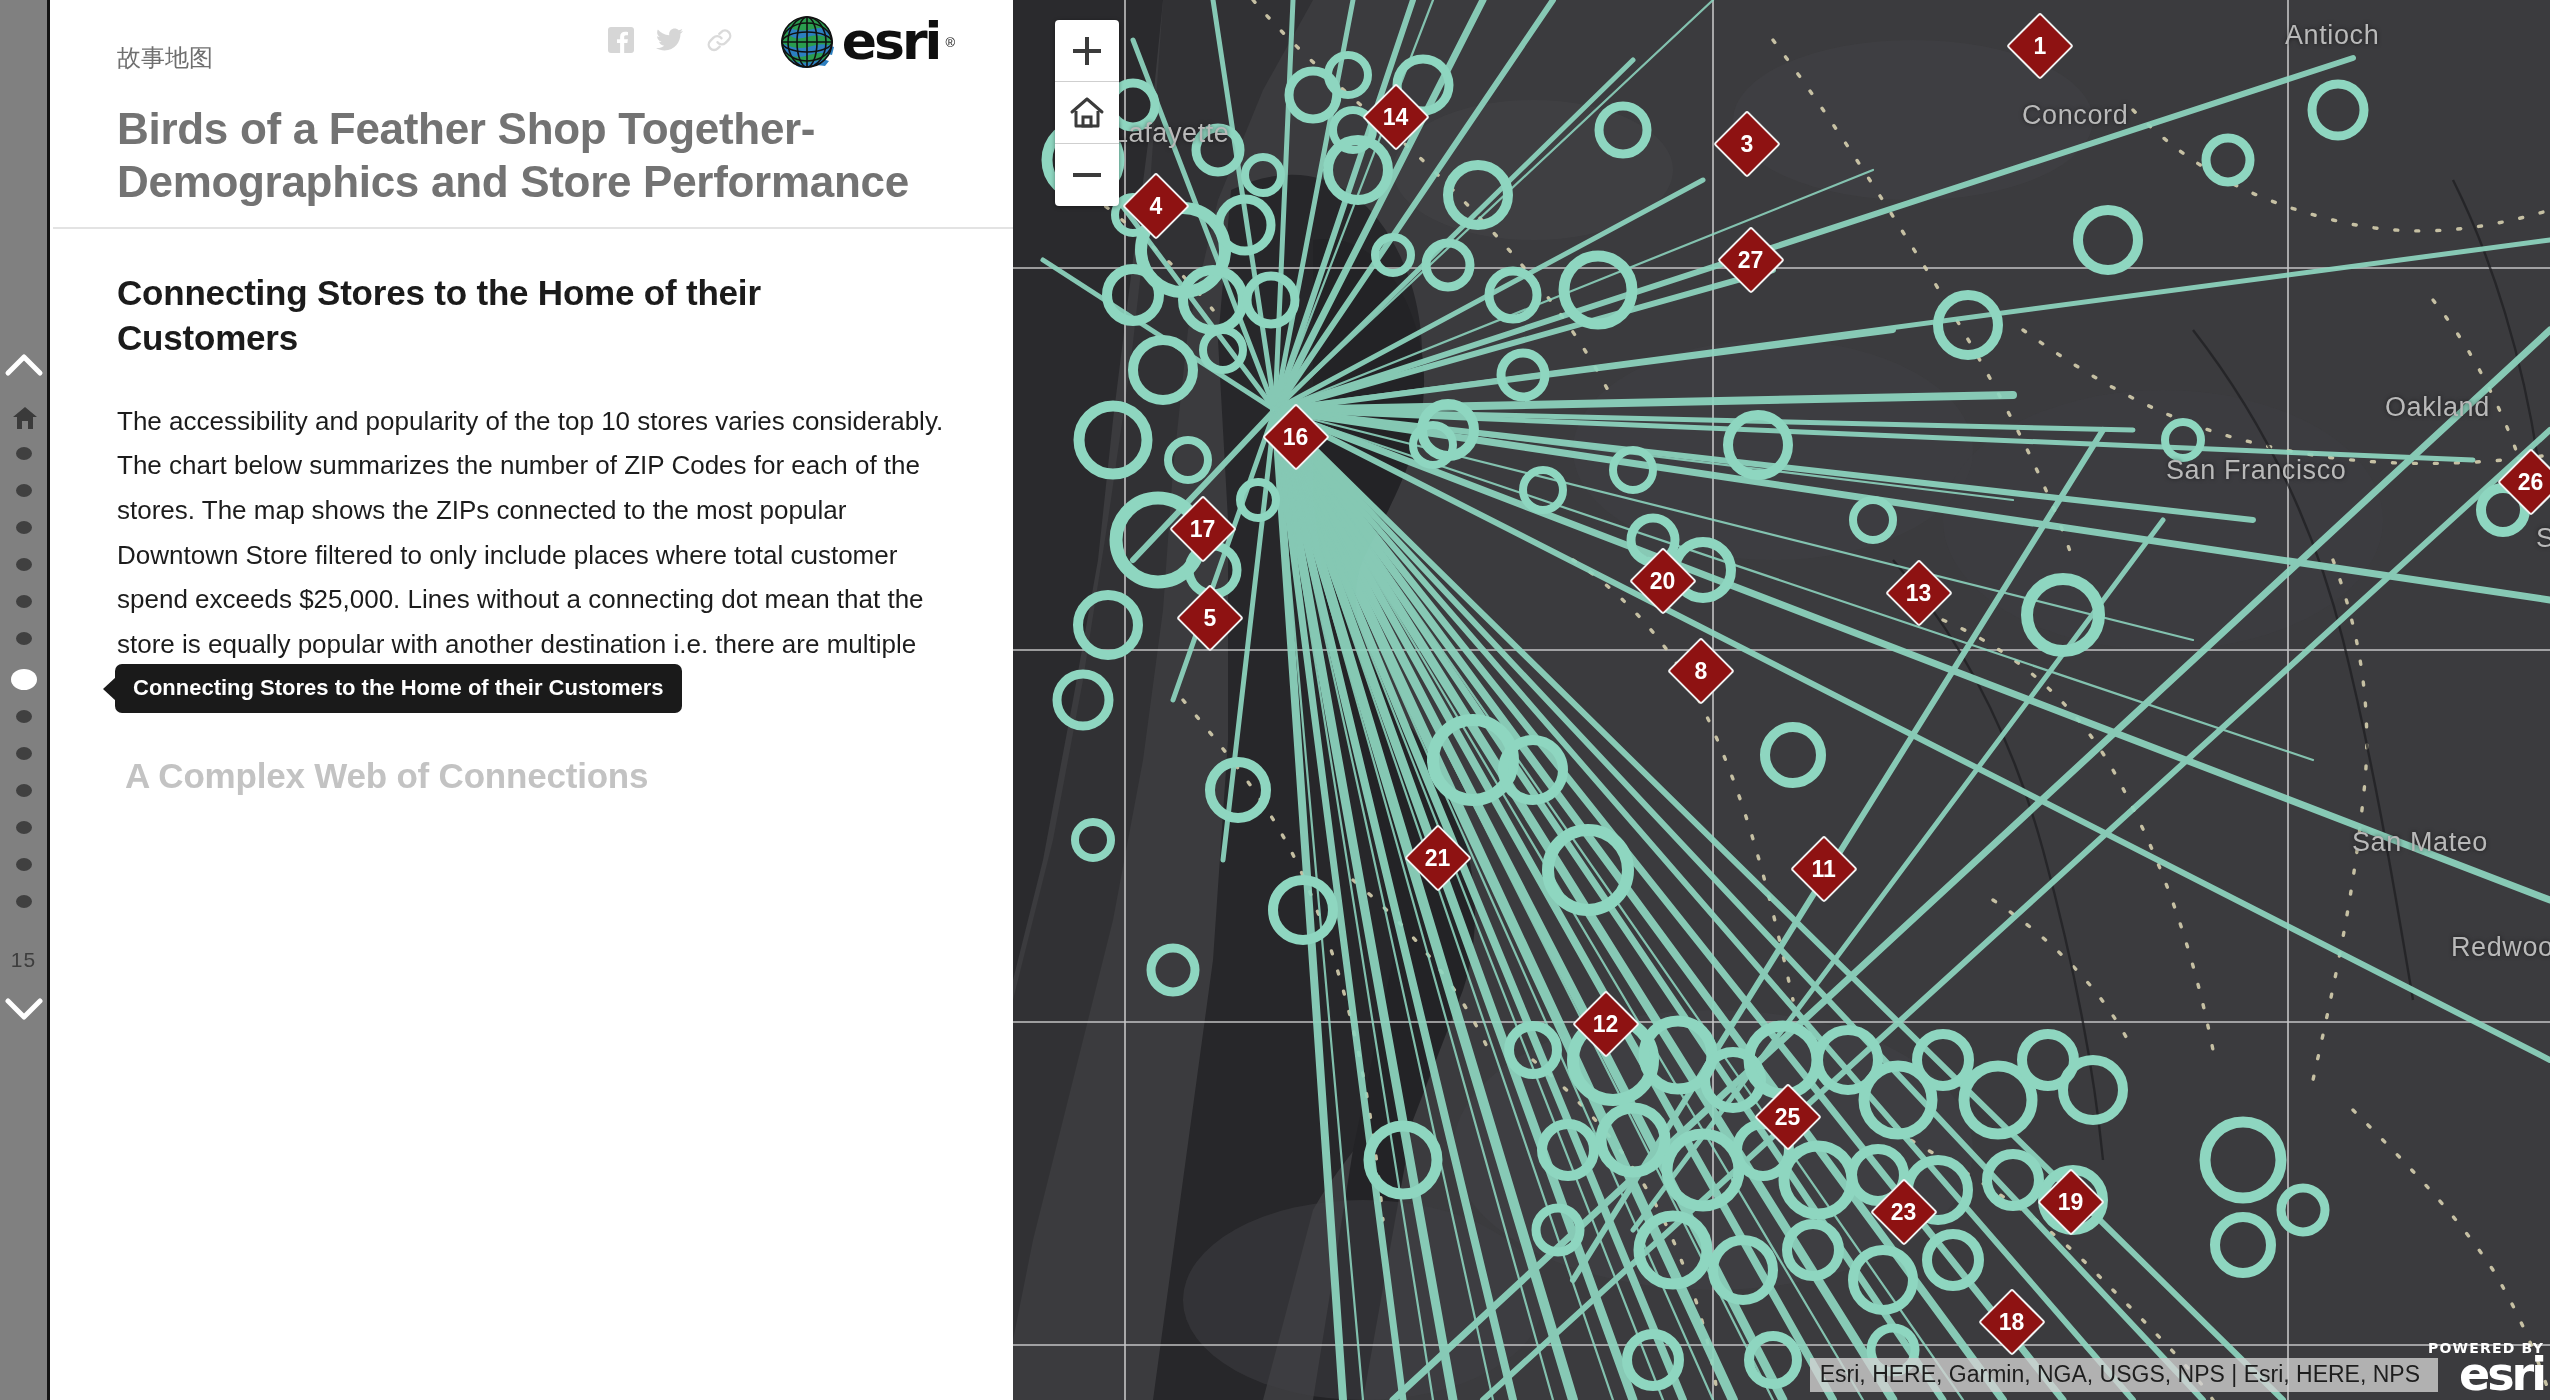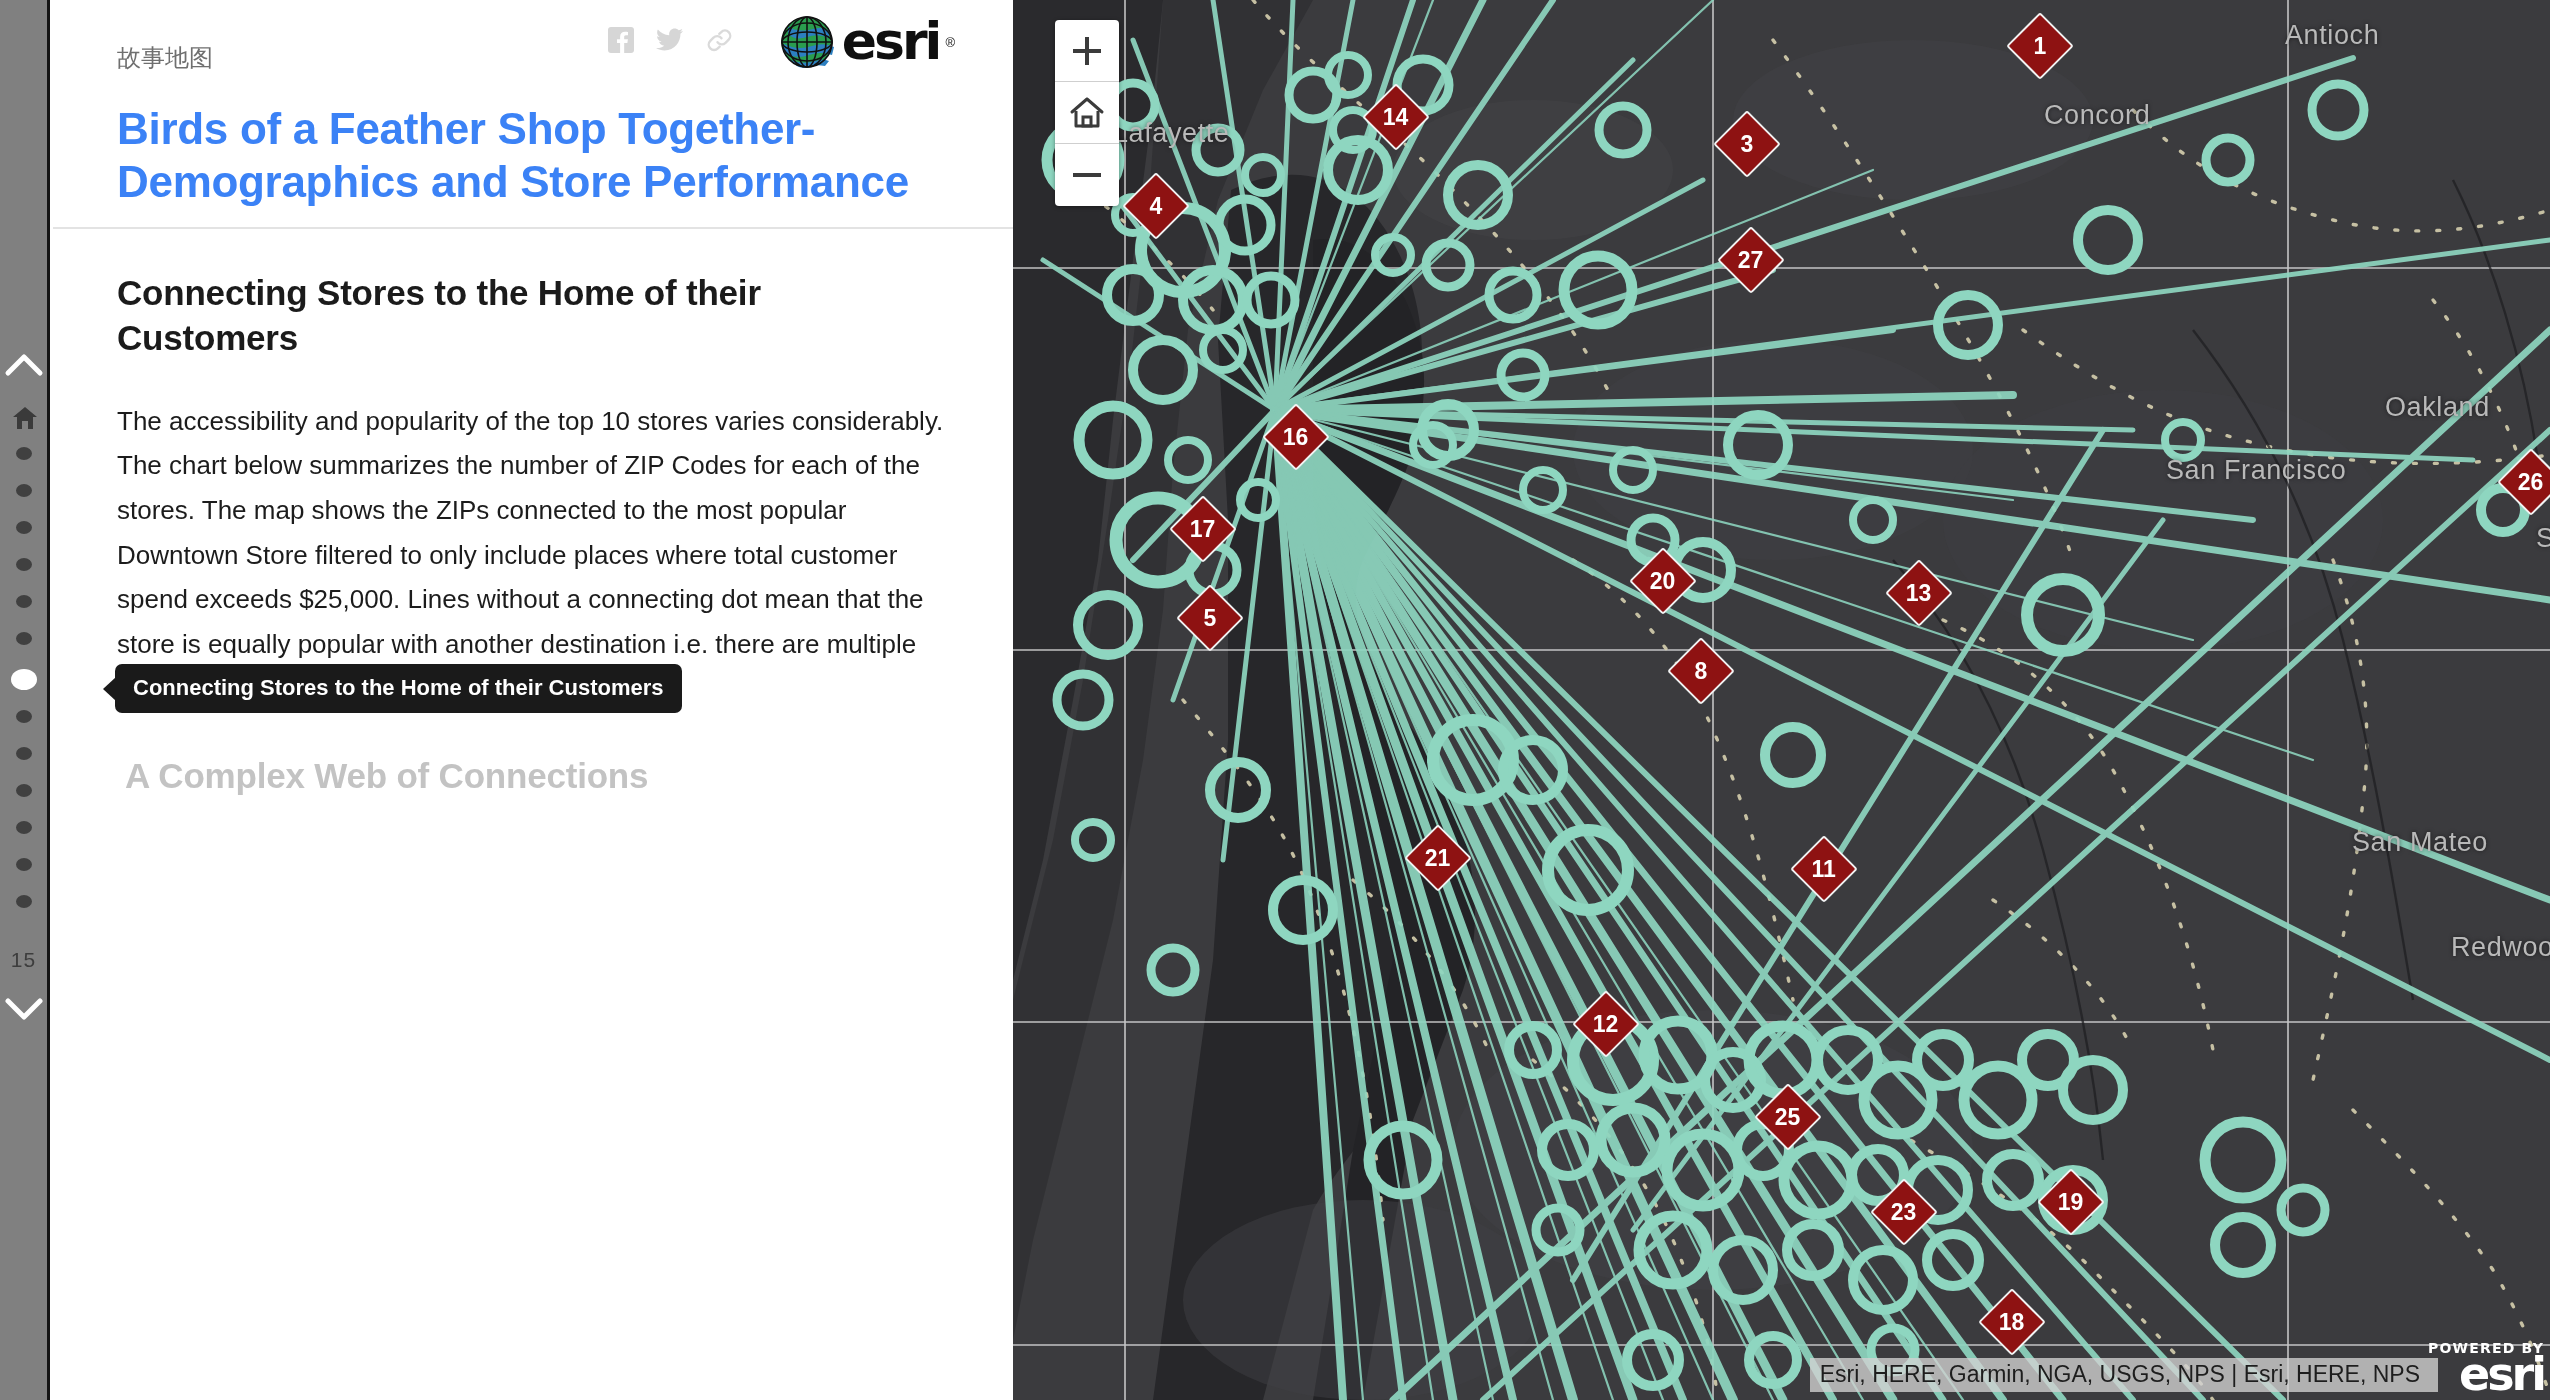--- a/index.html
+++ b/index.html
@@ -66,21 +66,21 @@
   #esri-logo { display: flex; align-items: center; gap: 6px; margin-left: 22px; }
   #esri-word {
     font-size: 52px; font-weight: bold; letter-spacing: -3px;
     color: #0f0f0f; line-height: .8;
     font-family: "DejaVu Sans", sans-serif;
   }
   #esri-reg { font-size: 13px; color: #0f0f0f; vertical-align: super; }
 
   #story-title {
     font-size: 44px; line-height: 1.22; font-weight: bold;
-    color: #3b82f6; margin-top: 26px;
+    color: #737373; margin-top: 26px;
     font-family: "Liberation Sans", sans-serif;
     letter-spacing: -.3px;
   }
   #panel-body { padding: 0 64px; }
   .section-heading {
     font-size: 35px; font-weight: bold; line-height: 1.28;
     color: #1b1b1b; margin-top: 42px;
     letter-spacing: -.2px;
   }
   .section-heading.faded { color: #c3c3c3; margin-left: 8px; }
@@ -521,21 +521,21 @@
         </svg>
       </div>
       <div class="map-btn">
         <svg width="34" height="34" viewBox="0 0 34 34" aria-hidden="true">
           <rect x="3" y="15" width="28" height="4" fill="#3b3b3b"></rect>
         </svg>
       </div>
     </div>
 
     <div class="city-label" style="left:1272px;top:20px">Antioch</div>
-    <div class="city-label" style="left:1031px;top:100px">Concord</div>
+    <div class="city-label" style="left:1009px;top:100px">Concord</div>
     <div class="city-label" style="left:100px;top:118px">Lafayette</div>
     <div class="city-label" style="left:1372px;top:392px">Oakland</div>
     <div class="city-label" style="left:1153px;top:455px">San Francisco</div>
     <div class="city-label" style="left:1523px;top:523px">San Leandro</div>
 
     <div class="city-label" style="left:1339px;top:827px">San Mateo</div>
     <div class="city-label" style="left:1438px;top:932px">Redwood City</div>
 
     <div class="marker" style="left:1003px;top:22px">
         <span>1</span>

